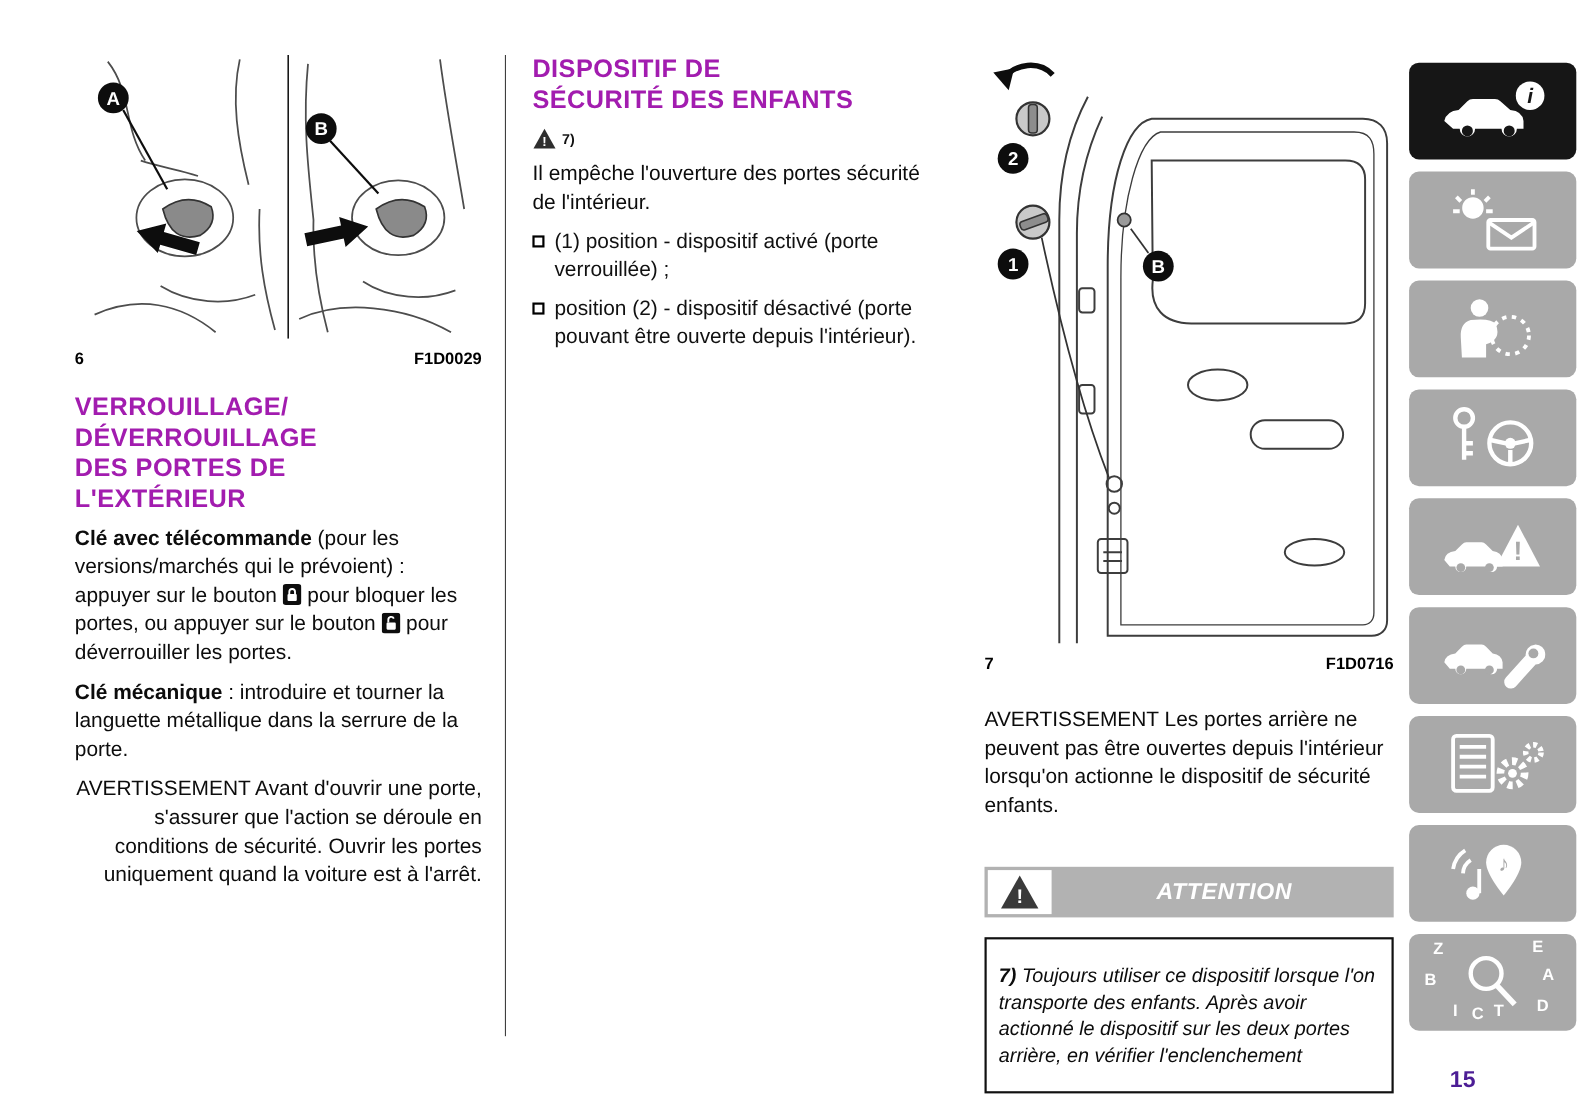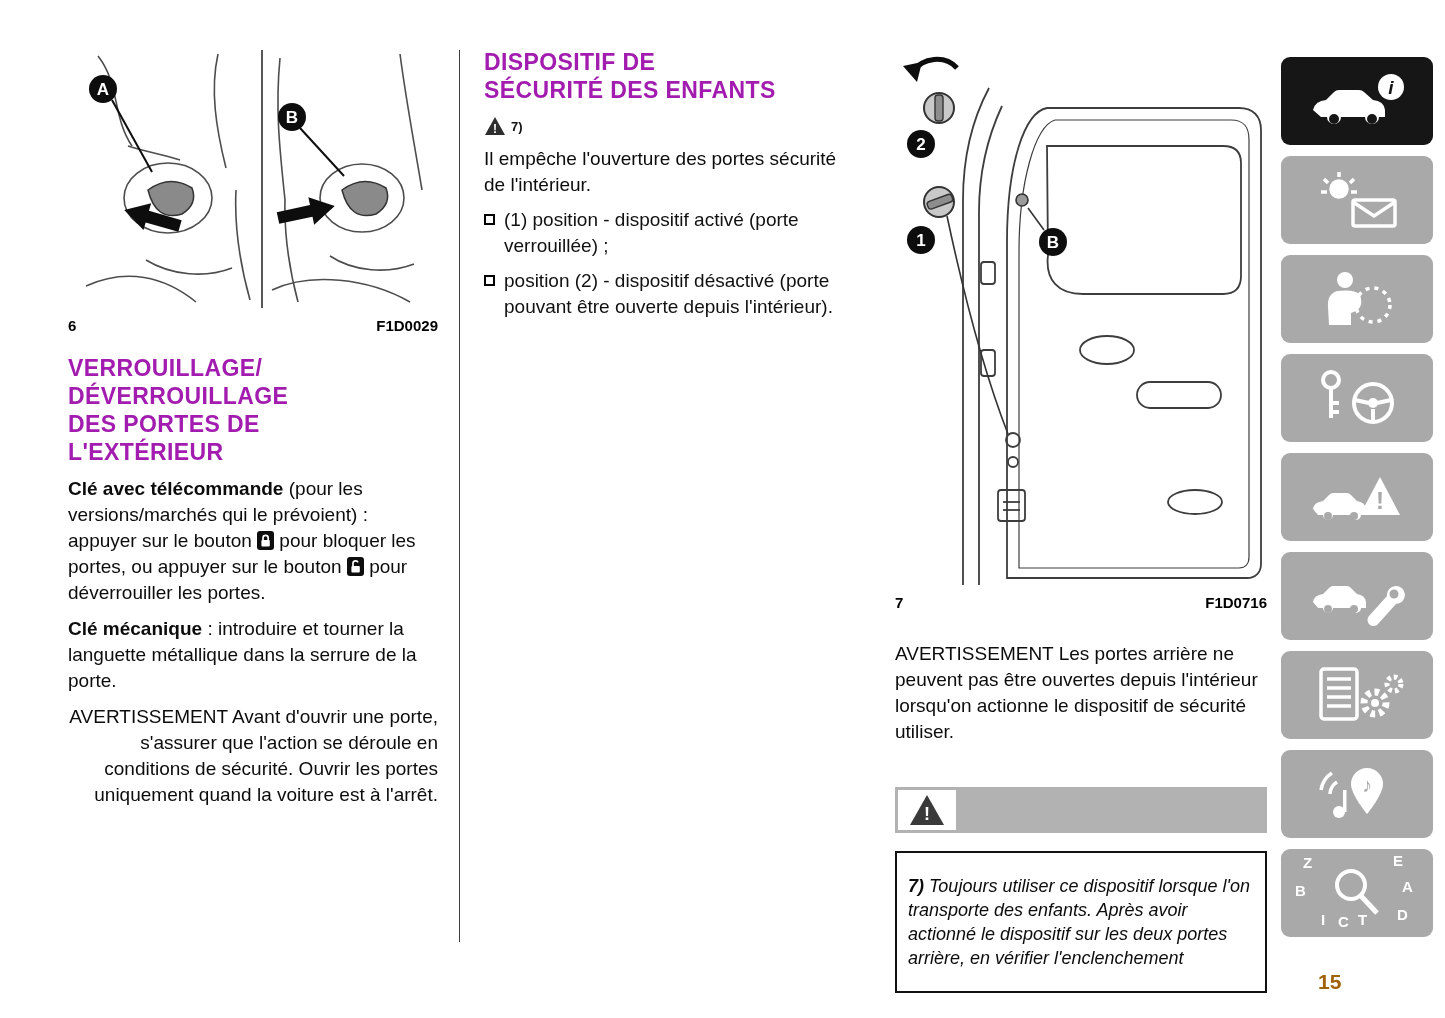--- a/index.html
+++ b/index.html
@@ -47,21 +47,21 @@
   .sbtn.active { background:#161616; }
 
   .idx-wrap { position:relative; width:152px; height:88px; }
   .idx { position:absolute; color:#fff; font-weight:bold; font-size:15px; }
   .l-z { left:22px; top:5px; }  .l-e { left:112px; top:3px; }
   .l-a { left:121px; top:29px; } .l-b { left:14px; top:33px; }
   .l-i { left:40px; top:62px; }  .l-c { left:57px; top:64px; }
   .l-t { left:77px; top:62px; }  .l-d { left:116px; top:57px; }
   .mag { position:absolute; left:46px; top:14px; }
 
-  .pageno { position:absolute; left:1318px; top:970px; font-size:21px; font-weight:bold; color:#a16207; }
+  .pageno { position:absolute; left:1318px; top:970px; font-size:21px; font-weight:bold; color:#4c1d95; }
 </style>
 </head>
 <body>
 
 <div class="page">
 
   <section class="col col-left">
 
     <figure>
       <svg width="370" height="258" viewBox="0 0 370 258">
@@ -203,29 +203,30 @@
         <line x1="133" y1="158" x2="149" y2="180" stroke="#333" stroke-width="1.6"></line>
         <circle cx="158" cy="192" r="14" fill="#0d0d0d"></circle>
         <text x="158" y="198" fill="#ffffff" text-anchor="middle" font-size="17" font-weight="bold">B</text>
       </svg>
       <figcaption class="figcap">
         <span>7</span>
         <span>F1D0716</span>
       </figcaption>
     </figure>
 
-    <p class="body" style="margin-top:30px;">AVERTISSEMENT Les portes arrière ne peuvent pas être ouvertes depuis l'intérieur lorsqu'on actionne le dispositif de sécurité utiliser.</p>
+    <p class="body" style="margin-top:30px;">AVERTISSEMENT Les portes arrière ne peuvent pas être ouvertes depuis l'intérieur lorsqu'on actionne le dispositif de sécurité enfants.</p>
 
     <div class="attention">
       <div class="attn-iconbox">
         <svg width="38" height="34" viewBox="0 0 38 34">
           <polygon points="19,2 36,32 2,32" fill="#3a3a3a"></polygon>
           <text x="19" y="27" text-anchor="middle" font-size="18" font-weight="bold" fill="#ffffff">!</text>
         </svg>
       </div>
+      <div class="attn-text">ATTENTION</div>
     </div>
 
     <div class="notebox">
       <span class="ref">7)</span><span> Toujours utiliser ce dispositif lorsque l'on transporte des enfants. Après avoir actionné le dispositif sur les deux portes arrière, en vérifier l'enclenchement</span>
     </div>
   </section>
 
   <aside class="sidebar">
 
     <button class="sbtn active">

